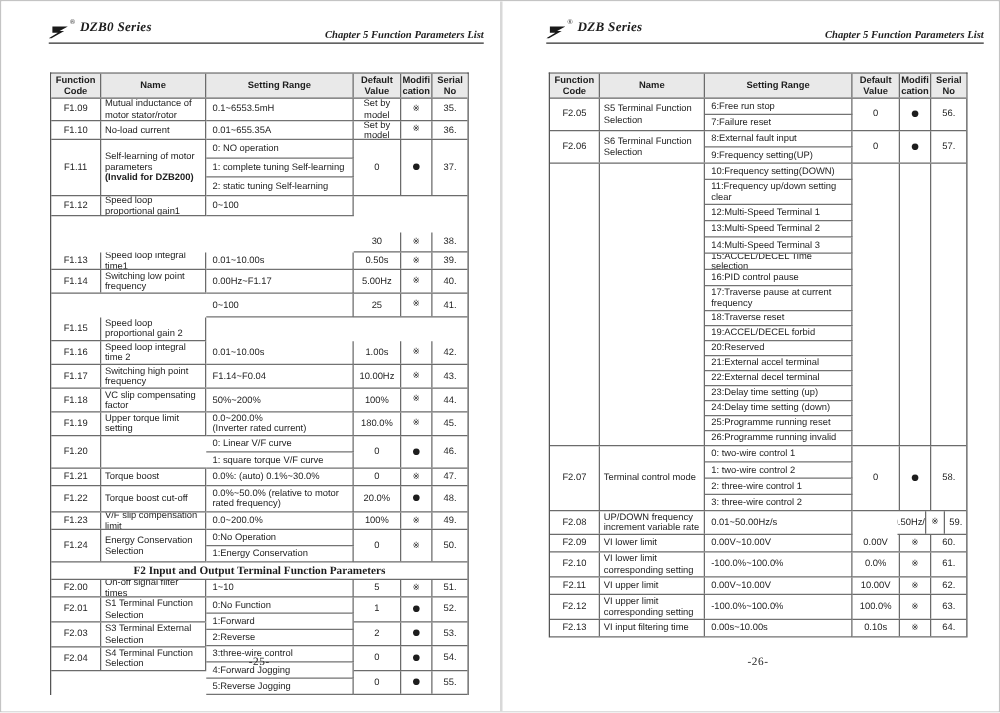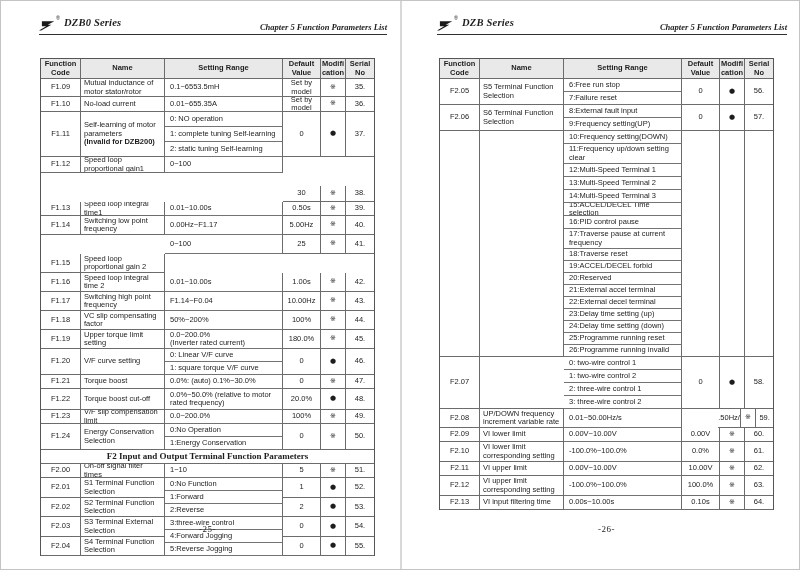--- a/index.html
+++ b/index.html
@@ -263,21 +263,20 @@
               <div class="cell dv br" style="width: 38px;">180.0%</div>
               <div class="cell mod br" style="width: 25px;">※</div>
               <div class="cell sn" style="width: 28px;">45.</div>
             </div>
           </div>
         </div>
         <div class="grp">
           <div class="stack" style="width: 124px;">
             <div class="lrow" style="height: 26px;">
               <div class="cell code br" style="width: 40px;">F1.20</div>
-              <div class="cell name br" style="width: 84px;"><span>V/F curve setting</span></div>
             </div>
           </div>
           <div class="stack" style="width: 118px;">
             <div class="cell rng br" style="height: 13px;">0: Linear V/F curve</div>
             <div class="cell rng br" style="height: 13px;">1: square torque V/F curve</div>
           </div>
           <div class="stack" style="width: 91px;">
             <div class="rrow" style="height: 26px;">
               <div class="cell dv br" style="width: 38px;">0</div>
               <div class="cell mod br" style="width: 25px;">●</div>
@@ -375,24 +374,20 @@
               <div class="cell mod br" style="width: 25px;">※</div>
               <div class="cell sn" style="width: 28px;">51.</div>
             </div>
           </div>
         </div>
         <div class="grp">
           <div class="stack" style="width: 124px;">
             <div class="lrow" style="height: 20px;">
               <div class="cell code br" style="width: 40px;">F2.01</div>
               <div class="cell name br" style="width: 84px;"><span>S1 Terminal Function Selection</span></div>
-            </div>
-            <div class="lrow" style="height: 19px;">
-              <div class="cell code br" style="width: 40px;">F2.02</div>
-              <div class="cell name br" style="width: 84px;"><span>S2 Terminal Function Selection</span></div>
             </div>
             <div class="lrow" style="height: 20px;">
               <div class="cell code br" style="width: 40px;">F2.03</div>
               <div class="cell name br" style="width: 84px;"><span>S3 Terminal External Selection</span></div>
             </div>
             <div class="lrow" style="height: 19px;">
               <div class="cell code br" style="width: 40px;">F2.04</div>
               <div class="cell name br" style="width: 84px;"><span>S4 Terminal Function Selection</span></div>
             </div>
           </div>
@@ -508,20 +503,21 @@
               <div class="cell dv br" style="width: 38px;"></div>
               <div class="cell mod br" style="width: 25px;"></div>
               <div class="cell sn" style="width: 28px;"></div>
             </div>
           </div>
         </div>
         <div class="grp">
           <div class="stack" style="width: 124px;">
             <div class="lrow" style="height: 52px;">
               <div class="cell code br" style="width: 40px;">F2.07</div>
+              <div class="cell name br" style="width: 84px;"><span>Terminal control mode</span></div>
             </div>
           </div>
           <div class="stack" style="width: 118px;">
             <div class="cell rng br" style="height: 13px;">0: two-wire control 1</div>
             <div class="cell rng br" style="height: 13px;">1: two-wire control 2</div>
             <div class="cell rng br" style="height: 13px;">2: three-wire control 1</div>
             <div class="cell rng br" style="height: 13px;">3: three-wire control 2</div>
           </div>
           <div class="stack" style="width: 91px;">
             <div class="rrow" style="height: 52px;">

